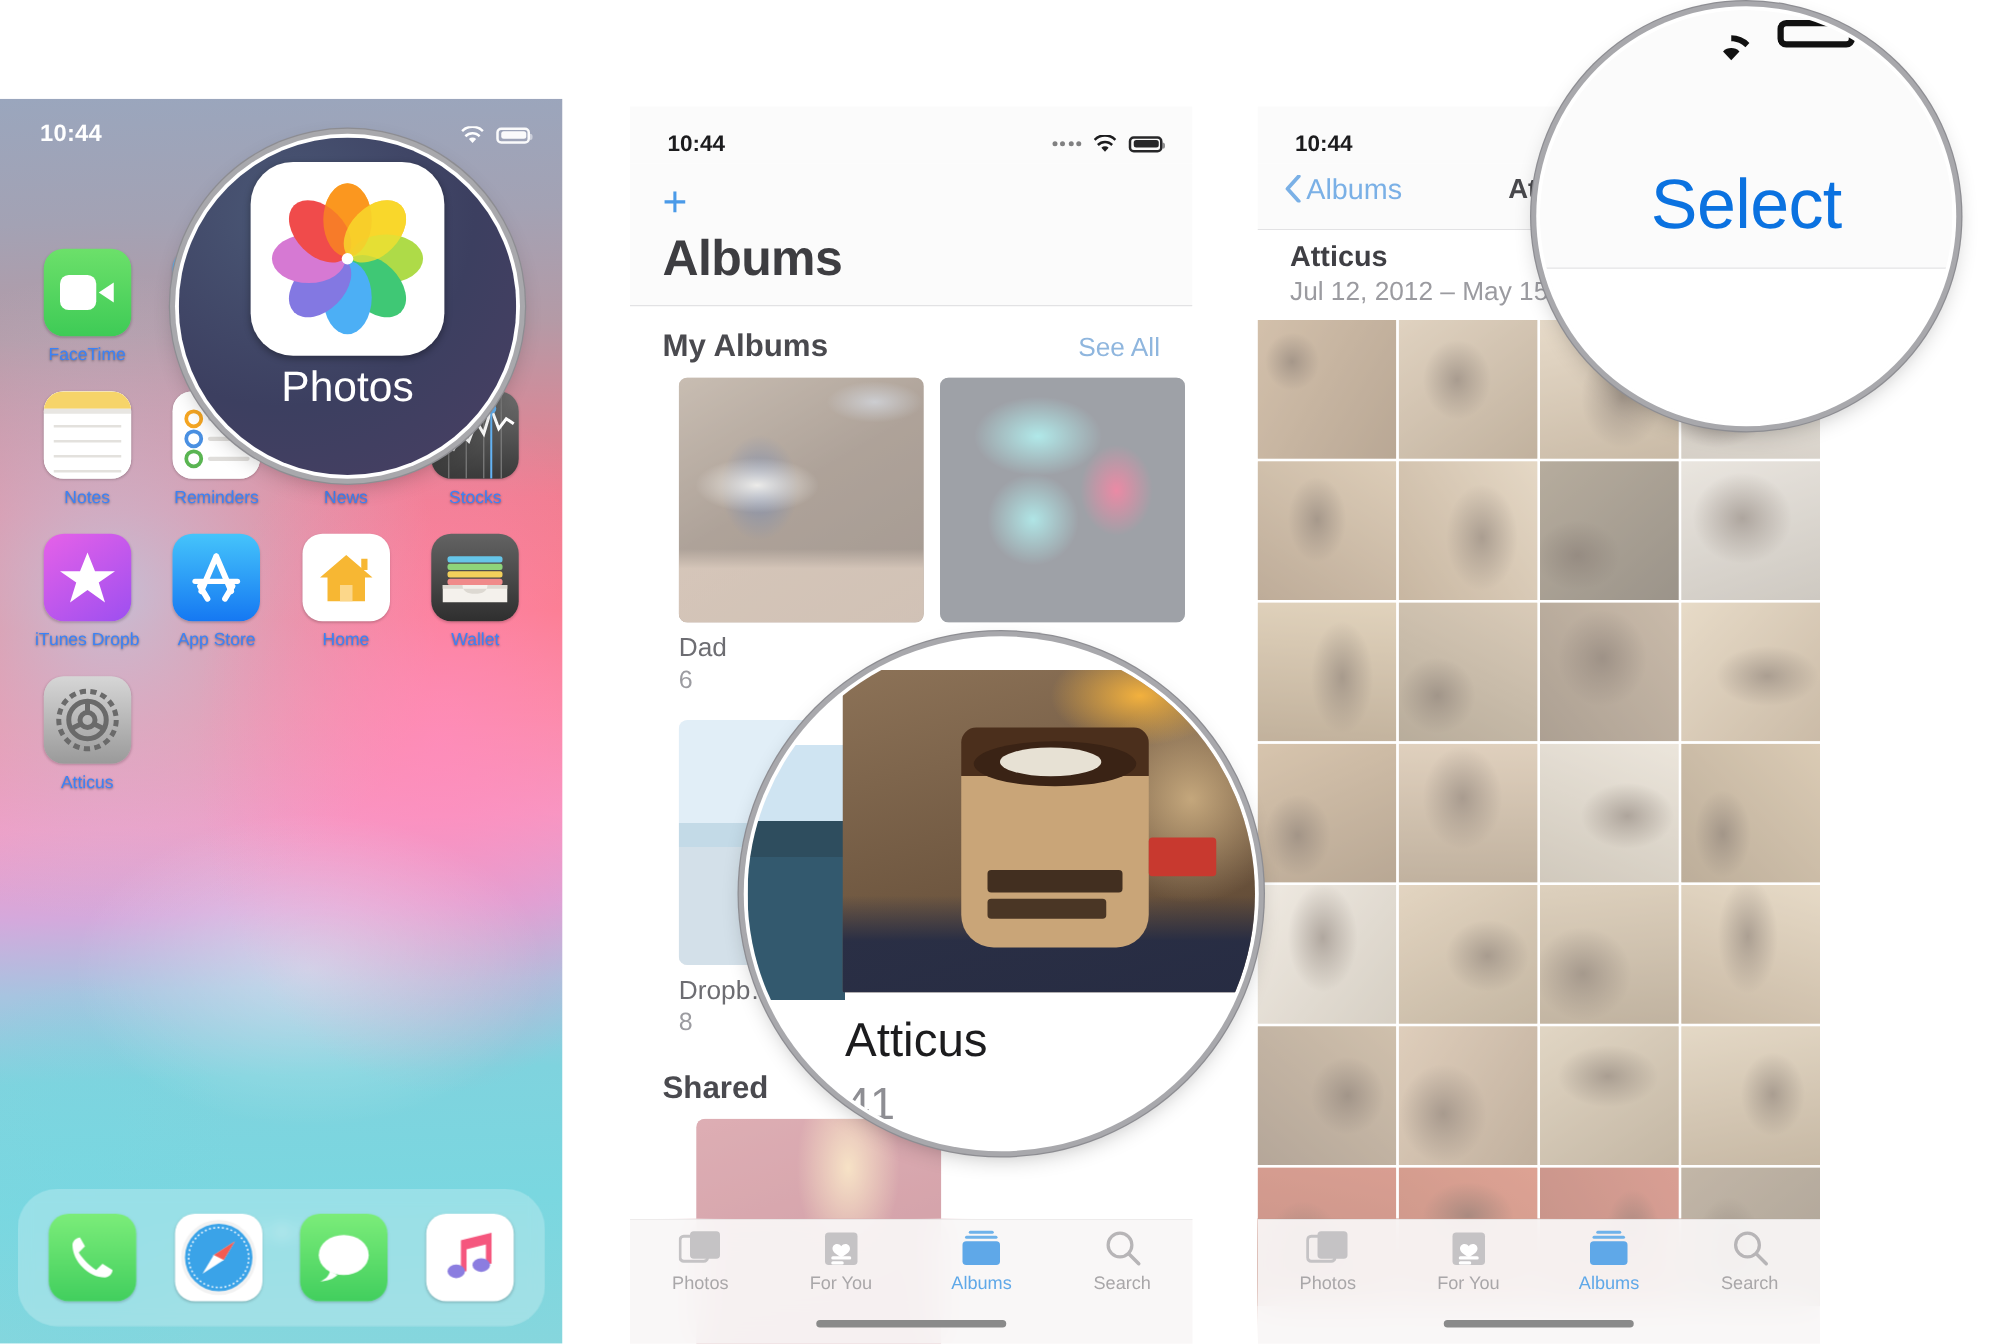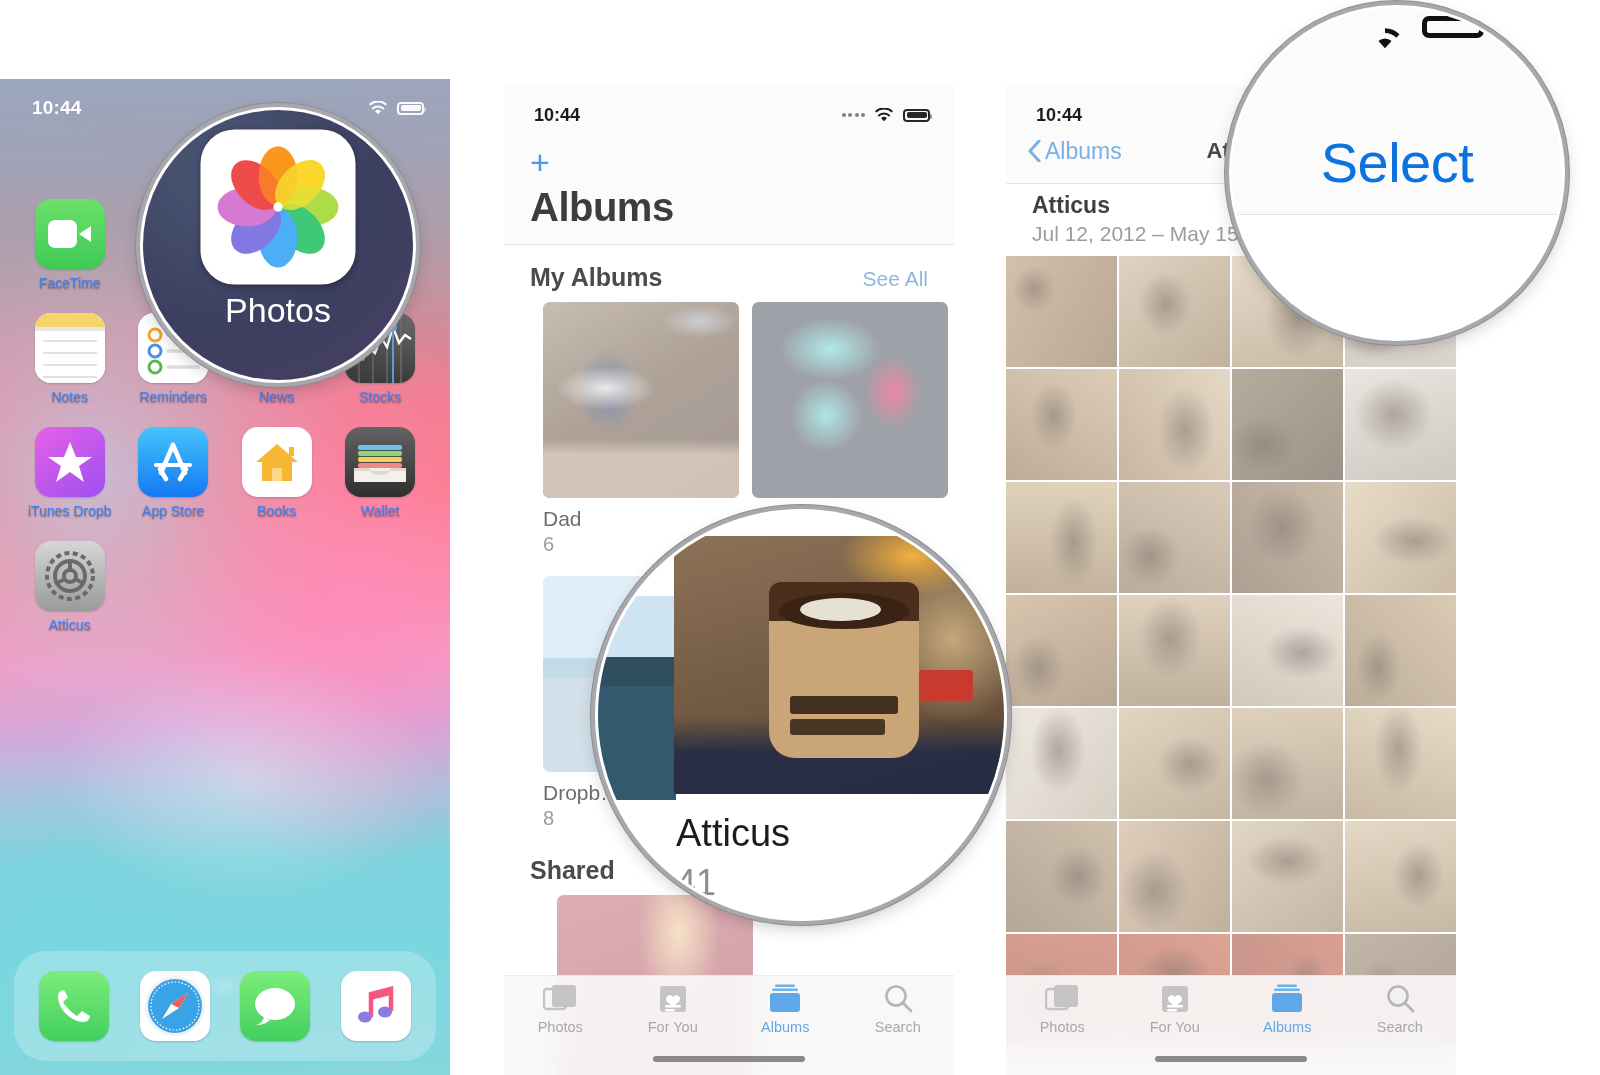--- a/index.html
+++ b/index.html
@@ -348,21 +348,21 @@
       <div class="app">
         <div class="app-ico ic-home">
           <span class="glyph">
             <svg width="48" height="44" viewBox="0 0 48 44">
               <path d="M24 4 3 22h6v19h30V22h6z" fill="#f7b733"></path>
               <path d="M36 7h5v9h-5z" fill="#f7b733"></path>
               <rect x="19" y="28" width="10" height="13" fill="#fcd78a"></rect>
             </svg>
           </span>
         </div>
-        <div class="app-lbl">Books</div>
+        <div class="app-lbl">Home</div>
       </div>
       <div class="app">
         <div class="app-ico ic-wallet">
           <span class="glyph">
             <svg width="52" height="40" viewBox="0 0 52 40">
               <rect x="4" y="3" width="44" height="5" rx="2" fill="#66c5e8"></rect>
               <rect x="4" y="9" width="44" height="5" rx="2" fill="#8ed47a"></rect>
               <rect x="4" y="15" width="44" height="5" rx="2" fill="#f2d05b"></rect>
               <rect x="4" y="21" width="44" height="5" rx="2" fill="#f08a8a"></rect>
               <path d="M0 26h52v14H0z" fill="#f4f1ec"></path>

